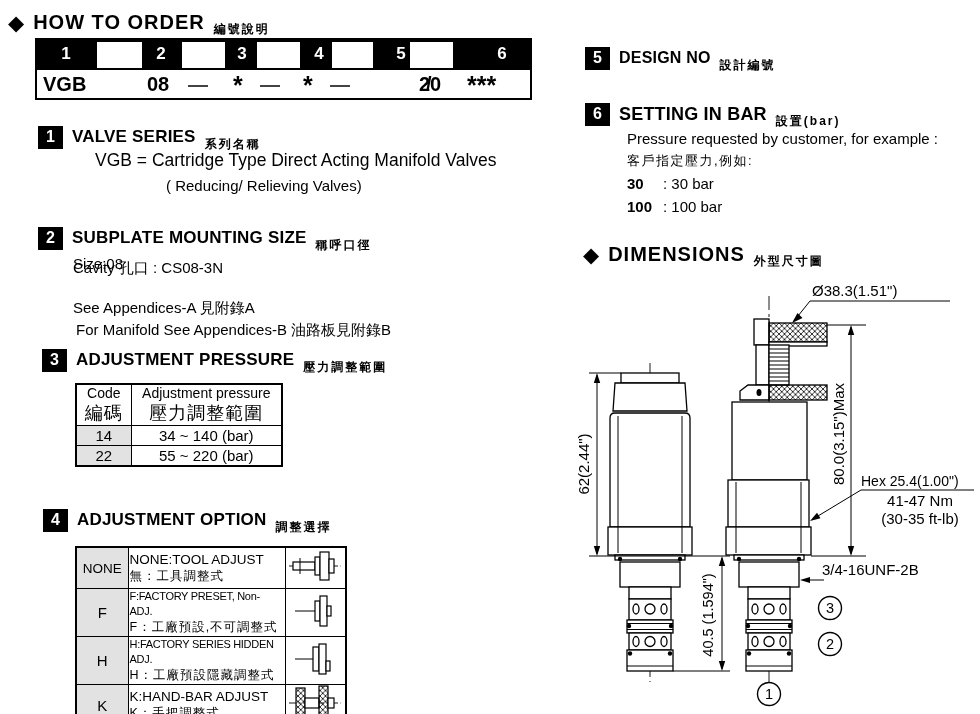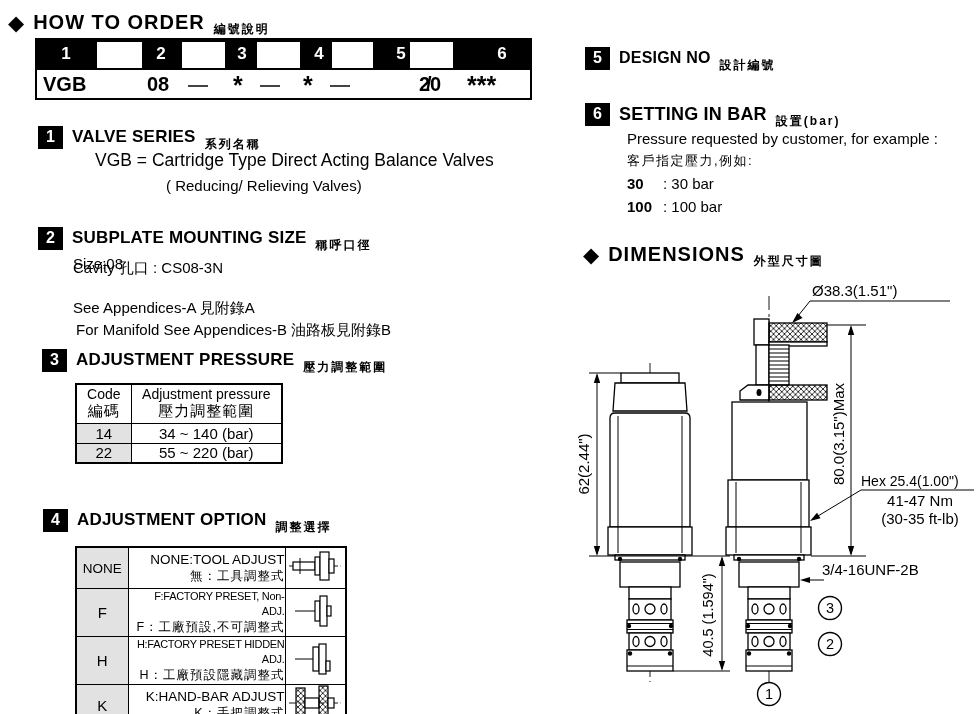--- a/index.html
+++ b/index.html
@@ -32,22 +32,22 @@
   .bl  { position:absolute; font-size:15px; white-space:nowrap; }
   .big { font-size:17.5px; }
   .cjk13 { font-size:13px; letter-spacing:1.5px; }
   
   table { border-collapse:collapse; }
   .dtab { position:absolute; border:2px solid #000; }
   .dtab td, .dtab th { border:1.5px solid #000; text-align:center; vertical-align:middle; font-weight:normal; }
   .gray { background:#e2e2e2; font-weight:bold; }
   .s3t td, .s3t th { font-size:15px; }
   .s3t .hd-en { font-size:14px; }
-  .s3t .hd-cjk { font-size:15px; letter-spacing:1px; }
-  .s4t .desc { text-align:right; padding-left:7px; }
+  .s3t .hd-cjk { font-size:18px; letter-spacing:1px; }
+  .s4t .desc { text-align:left; padding-left:1px; }
   .s4t .en13 { font-size:13.5px; display:block; line-height:17px; }
   .s4t .en11 { font-size:11px; letter-spacing:-0.3px; display:block; line-height:15px; }
   .s4t .cj12 { font-size:12.5px; display:block; line-height:17px; letter-spacing:1px; }
   .code15 { font-size:15px; }
   .code13 { font-size:13.5px; }
   
   svg text { fill:#000; font-family:"Liberation Sans","DejaVu Sans",sans-serif; }
   .pt  { fill:#fff; stroke:#000; stroke-width:1.3; }
   .kn  { fill:url(#knurl); stroke:#000; stroke-width:1.3; }
   .th  { stroke:#000; stroke-width:1; fill:none; }
@@ -108,21 +108,21 @@
       <span style="left:389px;">/</span>
       <span class="star" style="left:430px;">***</span>
     </div>
   </div>
 
   <div class="sec-head" style="left:38px; top:121px;">
     <span class="numbox">1</span>
     <span class="h-en">VALVE SERIES</span>
     <span class="h-cjk">系列名稱</span>
   </div>
-  <div class="bl big" style="left:95px; top:150px;">VGB = Cartridge Type Direct Acting Balance Valves</div>
+  <div class="bl big" style="left:95px; top:150px;">VGB = Cartridge Type Direct Acting Manifold Valves</div>
   <div class="bl" style="left:166px; top:177px;">( Reducing/ Relieving Valves)</div>
 
   <div class="sec-head" style="left:38px; top:222px;">
     <span class="numbox">2</span>
     <span class="h-en">SUBPLATE MOUNTING SIZE</span>
     <span class="h-cjk">稱呼口徑</span>
   </div>
   <div class="bl" style="left:73px; top:255px;">Size:08</div>
   <div class="bl" style="left:73px; top:259px;">Cavity 孔口 : CS08-3N</div>
   <div class="bl" style="left:73px; top:299px;">See Appendices-A 見附錄A</div>
@@ -191,21 +191,21 @@
           <line class="th" x1="8" y1="18" x2="28" y2="18"></line>
           <rect class="icon-line" x="28" y="8" width="5" height="20"></rect>
           <rect class="icon-line" x="33" y="3" width="7" height="30"></rect>
           <rect class="icon-line" x="40" y="13" width="4" height="10"></rect>
         </svg>
       </td>
     </tr>
     <tr>
       <td class="gray code15" style="height:37px;">H</td>
       <td class="desc">
-        <span class="en11">H:FACTORY PRESET HIDDEN ADJ.</span>
+        <span class="en11">H:FACTORY SERIES HIDDEN ADJ.</span>
         <span class="cj12">H：工廠預設隱藏調整式</span>
       </td>
       <td>
         <svg width="56" height="36" viewBox="0 0 56 36">
           <line class="th" x1="8" y1="18" x2="26" y2="18"></line>
           <rect class="icon-line" x="26" y="6" width="6" height="24"></rect>
           <rect class="icon-line" x="32" y="3" width="7" height="30"></rect>
           <rect class="icon-line" x="39" y="20" width="4" height="10"></rect>
         </svg>
       </td>

